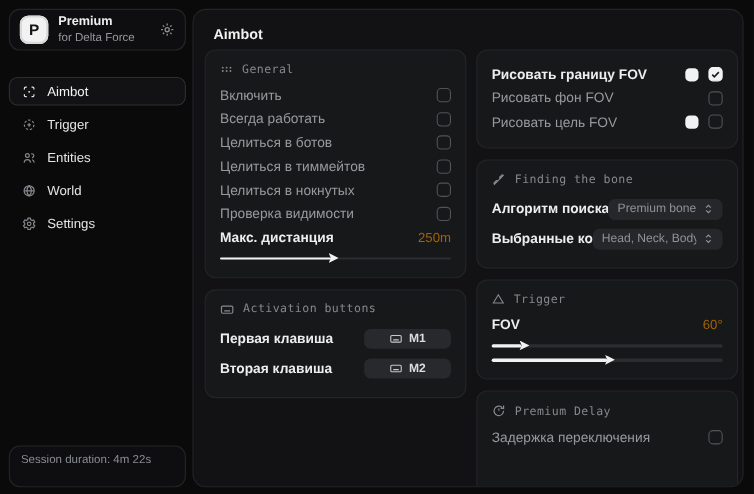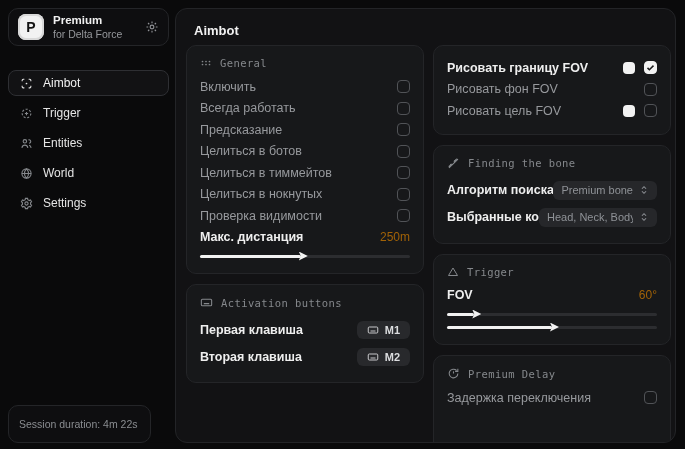--- a/index.html
+++ b/index.html
@@ -41,23 +41,23 @@
     display:flex; align-items:center; gap:10px;
     padding:5px 11px; min-height:26px;
     border:1px solid transparent; border-radius:8px;
     color:#e5e5e5; font-size:12px; cursor:default;
   }
   .nav-item .nav-icon { display:flex; color:#85888c; }
   .nav-item.active { border-color:#2e2f33; background:#121214; color:#f2f2f2; }
   .nav-item.active .nav-icon { color:#e8e8e8; }
 
   .session-card {
-    position:absolute; left:8px; top:405px; width:143px; height:38px;
+    position:absolute; left:8px; top:405px; width:161px; height:38px;
     border:1px solid #242528; border-radius:10px;
-    display:flex; align-items:center; padding:6px 10px;
+    display:flex; align-items:flex-start; padding:6px 10px;
     font-size:10.5px; color:#8a8d91; background:#0e0e10;
   }
 
   
   .main-card {
     position:absolute; left:175px; top:8px; width:501px; height:435px;
     background:#121214; border:1px solid #232427; border-radius:12px;
     overflow:hidden;
   }
   .page-title { position:absolute; left:18px; top:14px; font-size:13px; font-weight:700; color:#f1f1f1; }
@@ -100,21 +100,21 @@
   .slider .track { position:absolute; left:0; right:0; top:4px; height:2.5px; background:#2c2d30; border-radius:2px; }
   .slider .fill { position:absolute; left:0; top:4px; height:2.5px; background:#f2f2f2; border-radius:2px; }
   .slider .thumb {
     position:absolute; top:0.5px; width:9px; height:9px; margin-left:-2px;
     background:#f2f2f2; clip-path:polygon(0 0, 100% 50%, 0 100%, 22% 50%);
   }
 
   
   .keybtn {
     display:flex; align-items:center; gap:6px;
-    background:#28292c; border-radius:6px; padding:3px 10px;
+    background:#28292c; border-radius:6px; padding:3px 23px;
     font-size:11px; font-weight:700; color:#dcdddf;
   }
   .keybtn .kb-icon { display:flex; color:#c7c8ca; }
   .dropdown {
     display:flex; align-items:center; gap:6px;
     background:#26272a; border-radius:6px; padding:3.5px 8px;
     font-size:11px; color:#8f9297; max-width:118px;
   }
   .dropdown .dd-text { white-space:nowrap; overflow:hidden; max-width:92px; }
   .dropdown .dd-icon { display:flex; color:#8f9297; flex:0 0 auto; }
@@ -219,24 +219,20 @@
 
       <div class="row">
         <span class="lbl-dim row-label">Включить</span>
         <span class="cb"></span>
       </div>
       <div class="row">
         <span class="lbl-dim row-label">Всегда работать</span>
         <span class="cb"></span>
       </div>
       <div class="row">
-        <span class="lbl-dim row-label">Предсказание</span>
-        <span class="cb"></span>
-      </div>
-      <div class="row">
         <span class="lbl-dim row-label">Целиться в ботов</span>
         <span class="cb"></span>
       </div>
       <div class="row">
         <span class="lbl-dim row-label">Целиться в тиммейтов</span>
         <span class="cb"></span>
       </div>
       <div class="row">
         <span class="lbl-dim row-label">Целиться в нокнутых</span>
         <span class="cb"></span>

